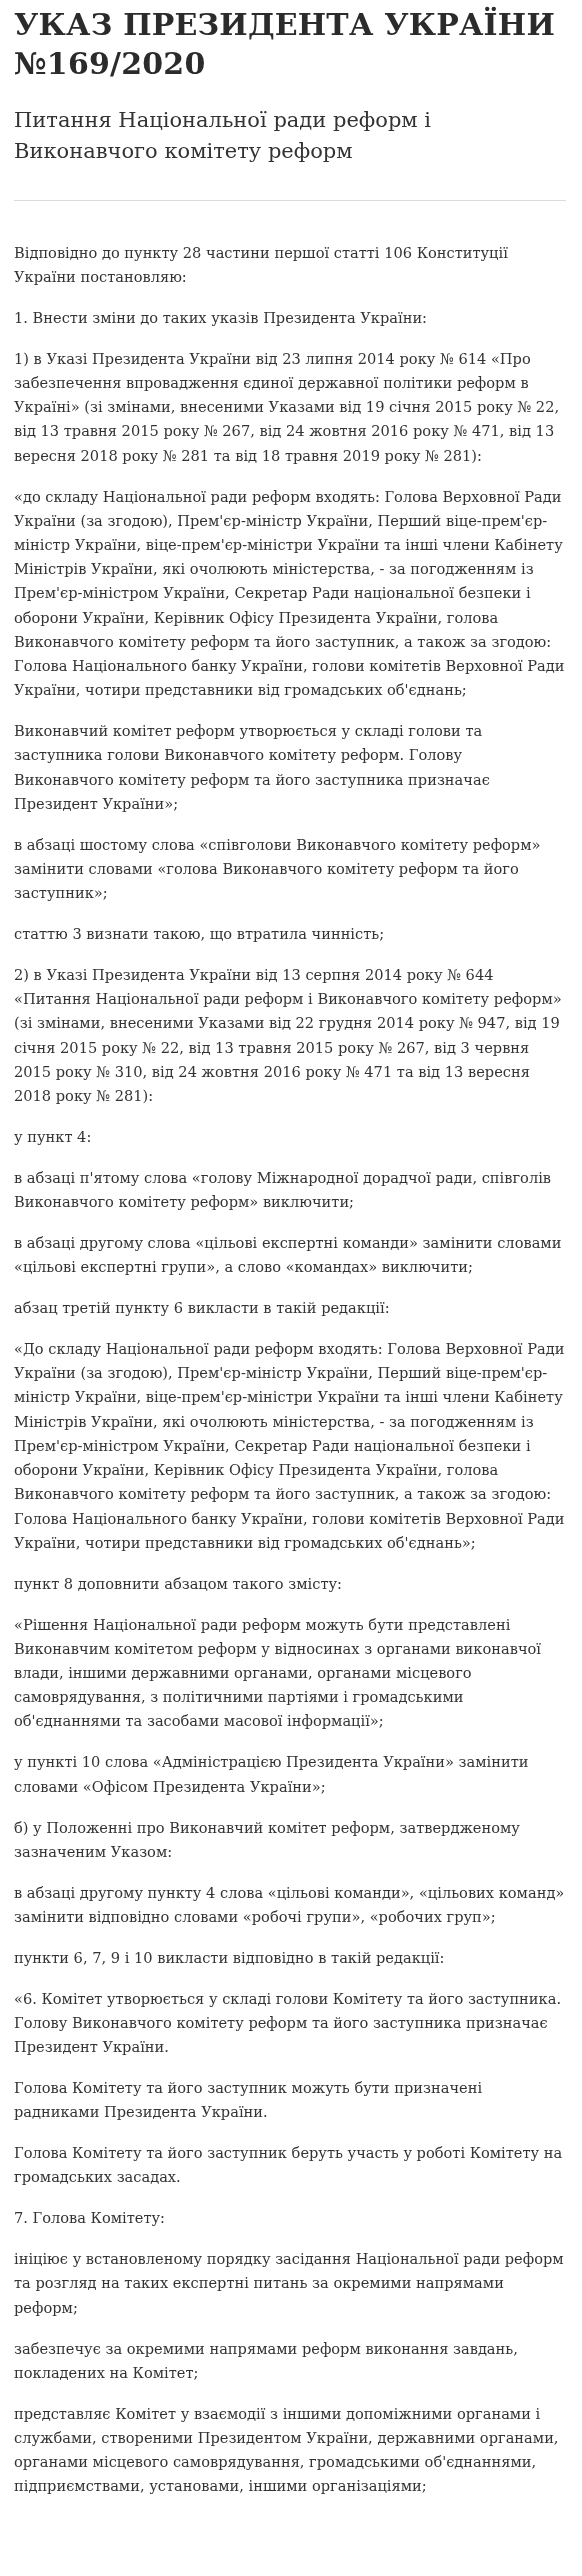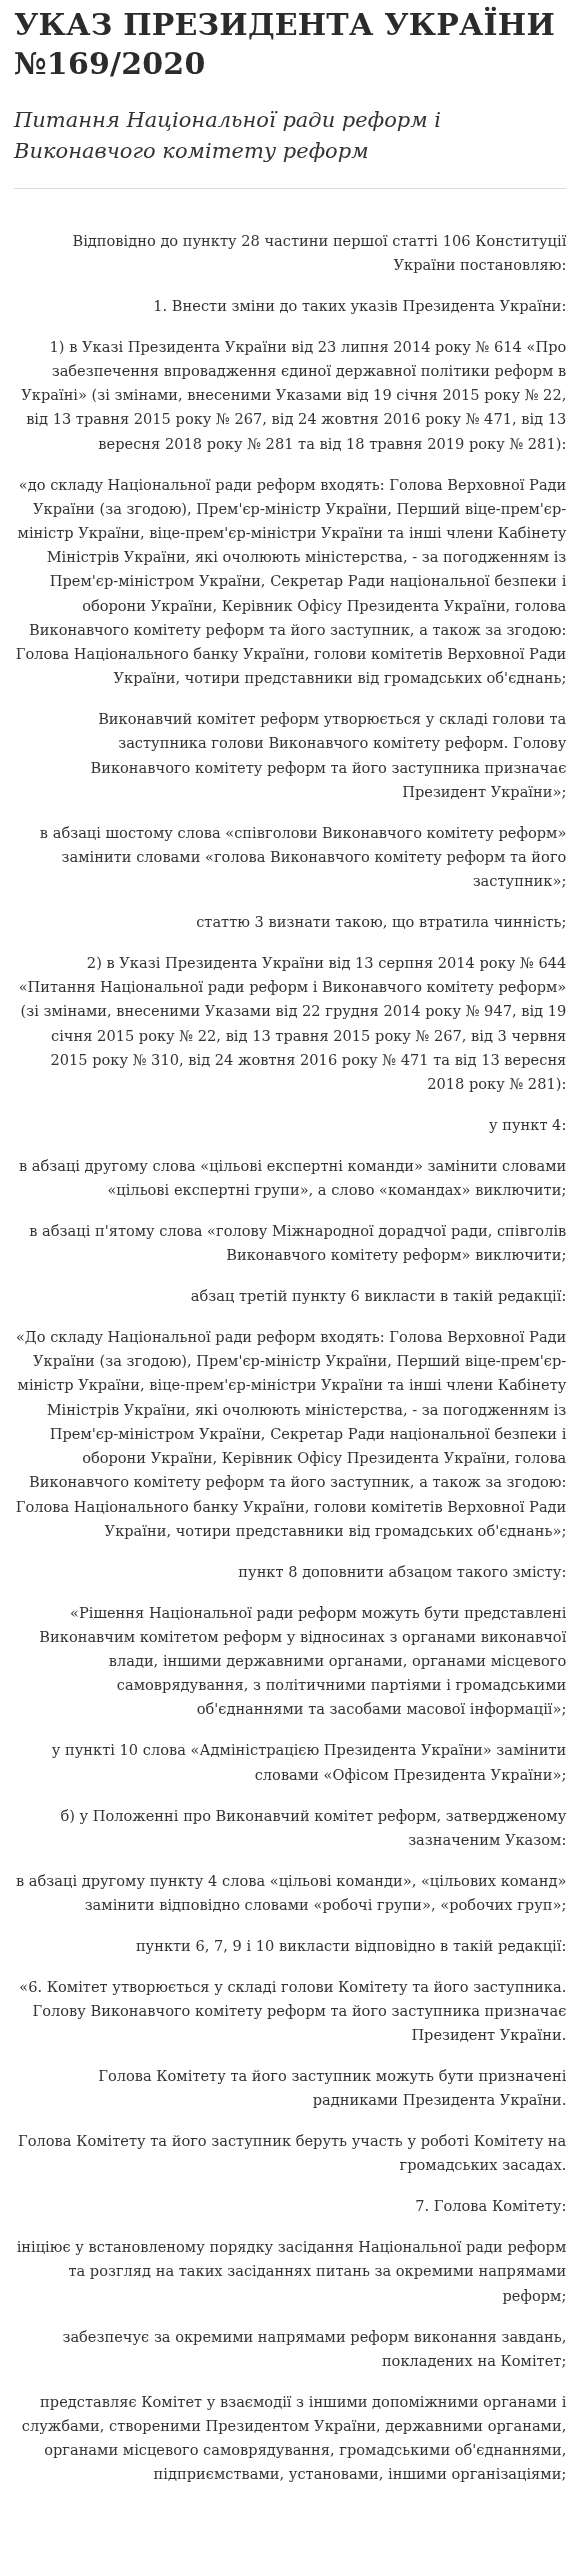--- a/index.html
+++ b/index.html
@@ -20,34 +20,32 @@
     font-weight: 700;
     color: #2b2b2b;
     margin: 0 0 21.7px 0;
     letter-spacing: 0.2px;
   }
   .page-subtitle {
     font-size: 21px;
     line-height: 1.5;
     font-weight: 400;
     color: #333333;
-    margin: 0 0 20px 0;
-    font-style: italic;
+    margin: 0 0 32px 0;
   }
   .divider {
     border: none;
     border-top: 0.8px solid #dcdcdc;
     margin: 0 0 40px 0;
   }
   .doc-body p {
     font-size: 14.6px;
     line-height: 1.66;
     margin: 0 0 16.7px 0;
     color: #333333;
-    text-align: right;
   }
 </style>
 </head>
 <body>
 
 <h1 class="page-title">УКАЗ ПРЕЗИДЕНТА УКРАЇНИ №169/2020</h1>
 
 <h2 class="page-subtitle">Питання Національної ради реформ і Виконавчого комітету реформ</h2>
 
 <hr class="divider">
@@ -55,31 +53,31 @@
 <div class="doc-body">
     <p>Відповідно до пункту 28 частини першої статті 106 Конституції України постановляю:</p>
     <p>1. Внести зміни до таких указів Президента України:</p>
     <p>1) в Указі Президента України від 23 липня 2014 року № 614 «Про забезпечення впровадження єдиної державної політики реформ в Україні» (зі змінами, внесеними Указами від 19 січня 2015 року № 22, від 13 травня 2015 року № 267, від 24 жовтня 2016 року № 471, від 13 вересня 2018 року № 281 та від 18 травня 2019 року № 281):</p>
     <p>«до складу Національної ради реформ входять: Голова Верховної Ради України (за згодою), Прем'єр-міністр України, Перший віце-прем'єр-міністр України, віце-прем'єр-міністри України та інші члени Кабінету Міністрів України, які очолюють міністерства, - за погодженням із Прем'єр-міністром України, Секретар Ради національної безпеки і оборони України, Керівник Офісу Президента України, голова Виконавчого комітету реформ та його заступник, а також за згодою: Голова Національного банку України, голови комітетів Верховної Ради України, чотири представники від громадських об'єднань;</p>
     <p>Виконавчий комітет реформ утворюється у складі голови та заступника голови Виконавчого комітету реформ. Голову Виконавчого комітету реформ та його заступника призначає Президент України»;</p>
     <p>в абзаці шостому слова «співголови Виконавчого комітету реформ» замінити словами «голова Виконавчого комітету реформ та його заступник»;</p>
     <p>статтю 3 визнати такою, що втратила чинність;</p>
     <p>2) в Указі Президента України від 13 серпня 2014 року № 644 «Питання Національної ради реформ і Виконавчого комітету реформ» (зі змінами, внесеними Указами від 22 грудня 2014 року № 947, від 19 січня 2015 року № 22, від 13 травня 2015 року № 267, від 3 червня 2015 року № 310, від 24 жовтня 2016 року № 471 та від 13 вересня 2018 року № 281):</p>
     <p>у пункт 4:</p>
+    <p>в абзаці п'ятому слова «голову Міжнародної дорадчої ради, співголів Виконавчого комітету реформ» виключити;</p>
     <p>в абзаці другому слова «цільові експертні команди» замінити словами «цільові експертні групи», а слово «командах» виключити;</p>
-    <p>в абзаці п'ятому слова «голову Міжнародної дорадчої ради, співголів Виконавчого комітету реформ» виключити;</p>
     <p>абзац третій пункту 6 викласти в такій редакції:</p>
     <p>«До складу Національної ради реформ входять: Голова Верховної Ради України (за згодою), Прем'єр-міністр України, Перший віце-прем'єр-міністр України, віце-прем'єр-міністри України та інші члени Кабінету Міністрів України, які очолюють міністерства, - за погодженням із Прем'єр-міністром України, Секретар Ради національної безпеки і оборони України, Керівник Офісу Президента України, голова Виконавчого комітету реформ та його заступник, а також за згодою: Голова Національного банку України, голови комітетів Верховної Ради України, чотири представники від громадських об'єднань»;</p>
     <p>пункт 8 доповнити абзацом такого змісту:</p>
     <p>«Рішення Національної ради реформ можуть бути представлені Виконавчим комітетом реформ у відносинах з органами виконавчої влади, іншими державними органами, органами місцевого самоврядування, з політичними партіями і громадськими об'єднаннями та засобами масової інформації»;</p>
     <p>у пункті 10 слова «Адміністрацією Президента України» замінити словами «Офісом Президента України»;</p>
     <p>б) у Положенні про Виконавчий комітет реформ, затвердженому зазначеним Указом:</p>
     <p>в абзаці другому пункту 4 слова «цільові команди», «цільових команд» замінити відповідно словами «робочі групи», «робочих груп»;</p>
     <p>пункти 6, 7, 9 і 10 викласти відповідно в такій редакції:</p>
     <p>«6. Комітет утворюється у складі голови Комітету та його заступника. Голову Виконавчого комітету реформ та його заступника призначає Президент України.</p>
     <p>Голова Комітету та його заступник можуть бути призначені радниками Президента України.</p>
     <p>Голова Комітету та його заступник беруть участь у роботі Комітету на громадських засадах.</p>
     <p>7. Голова Комітету:</p>
-    <p>ініціює у встановленому порядку засідання Національної ради реформ та розгляд на таких засіданнях питань за окремими напрямами реформ;</p>
+    <p>ініціює у встановленому порядку засідання Національної ради реформ та розгляд на таких експертні питань за окремими напрямами реформ;</p>
     <p>забезпечує за окремими напрямами реформ виконання завдань, покладених на Комітет;</p>
     <p>представляє Комітет у взаємодії з іншими допоміжними органами і службами, створеними Президентом України, державними органами, органами місцевого самоврядування, громадськими об'єднаннями, підприємствами, установами, іншими організаціями;</p>
   </div>
 
 
 </body></html>

